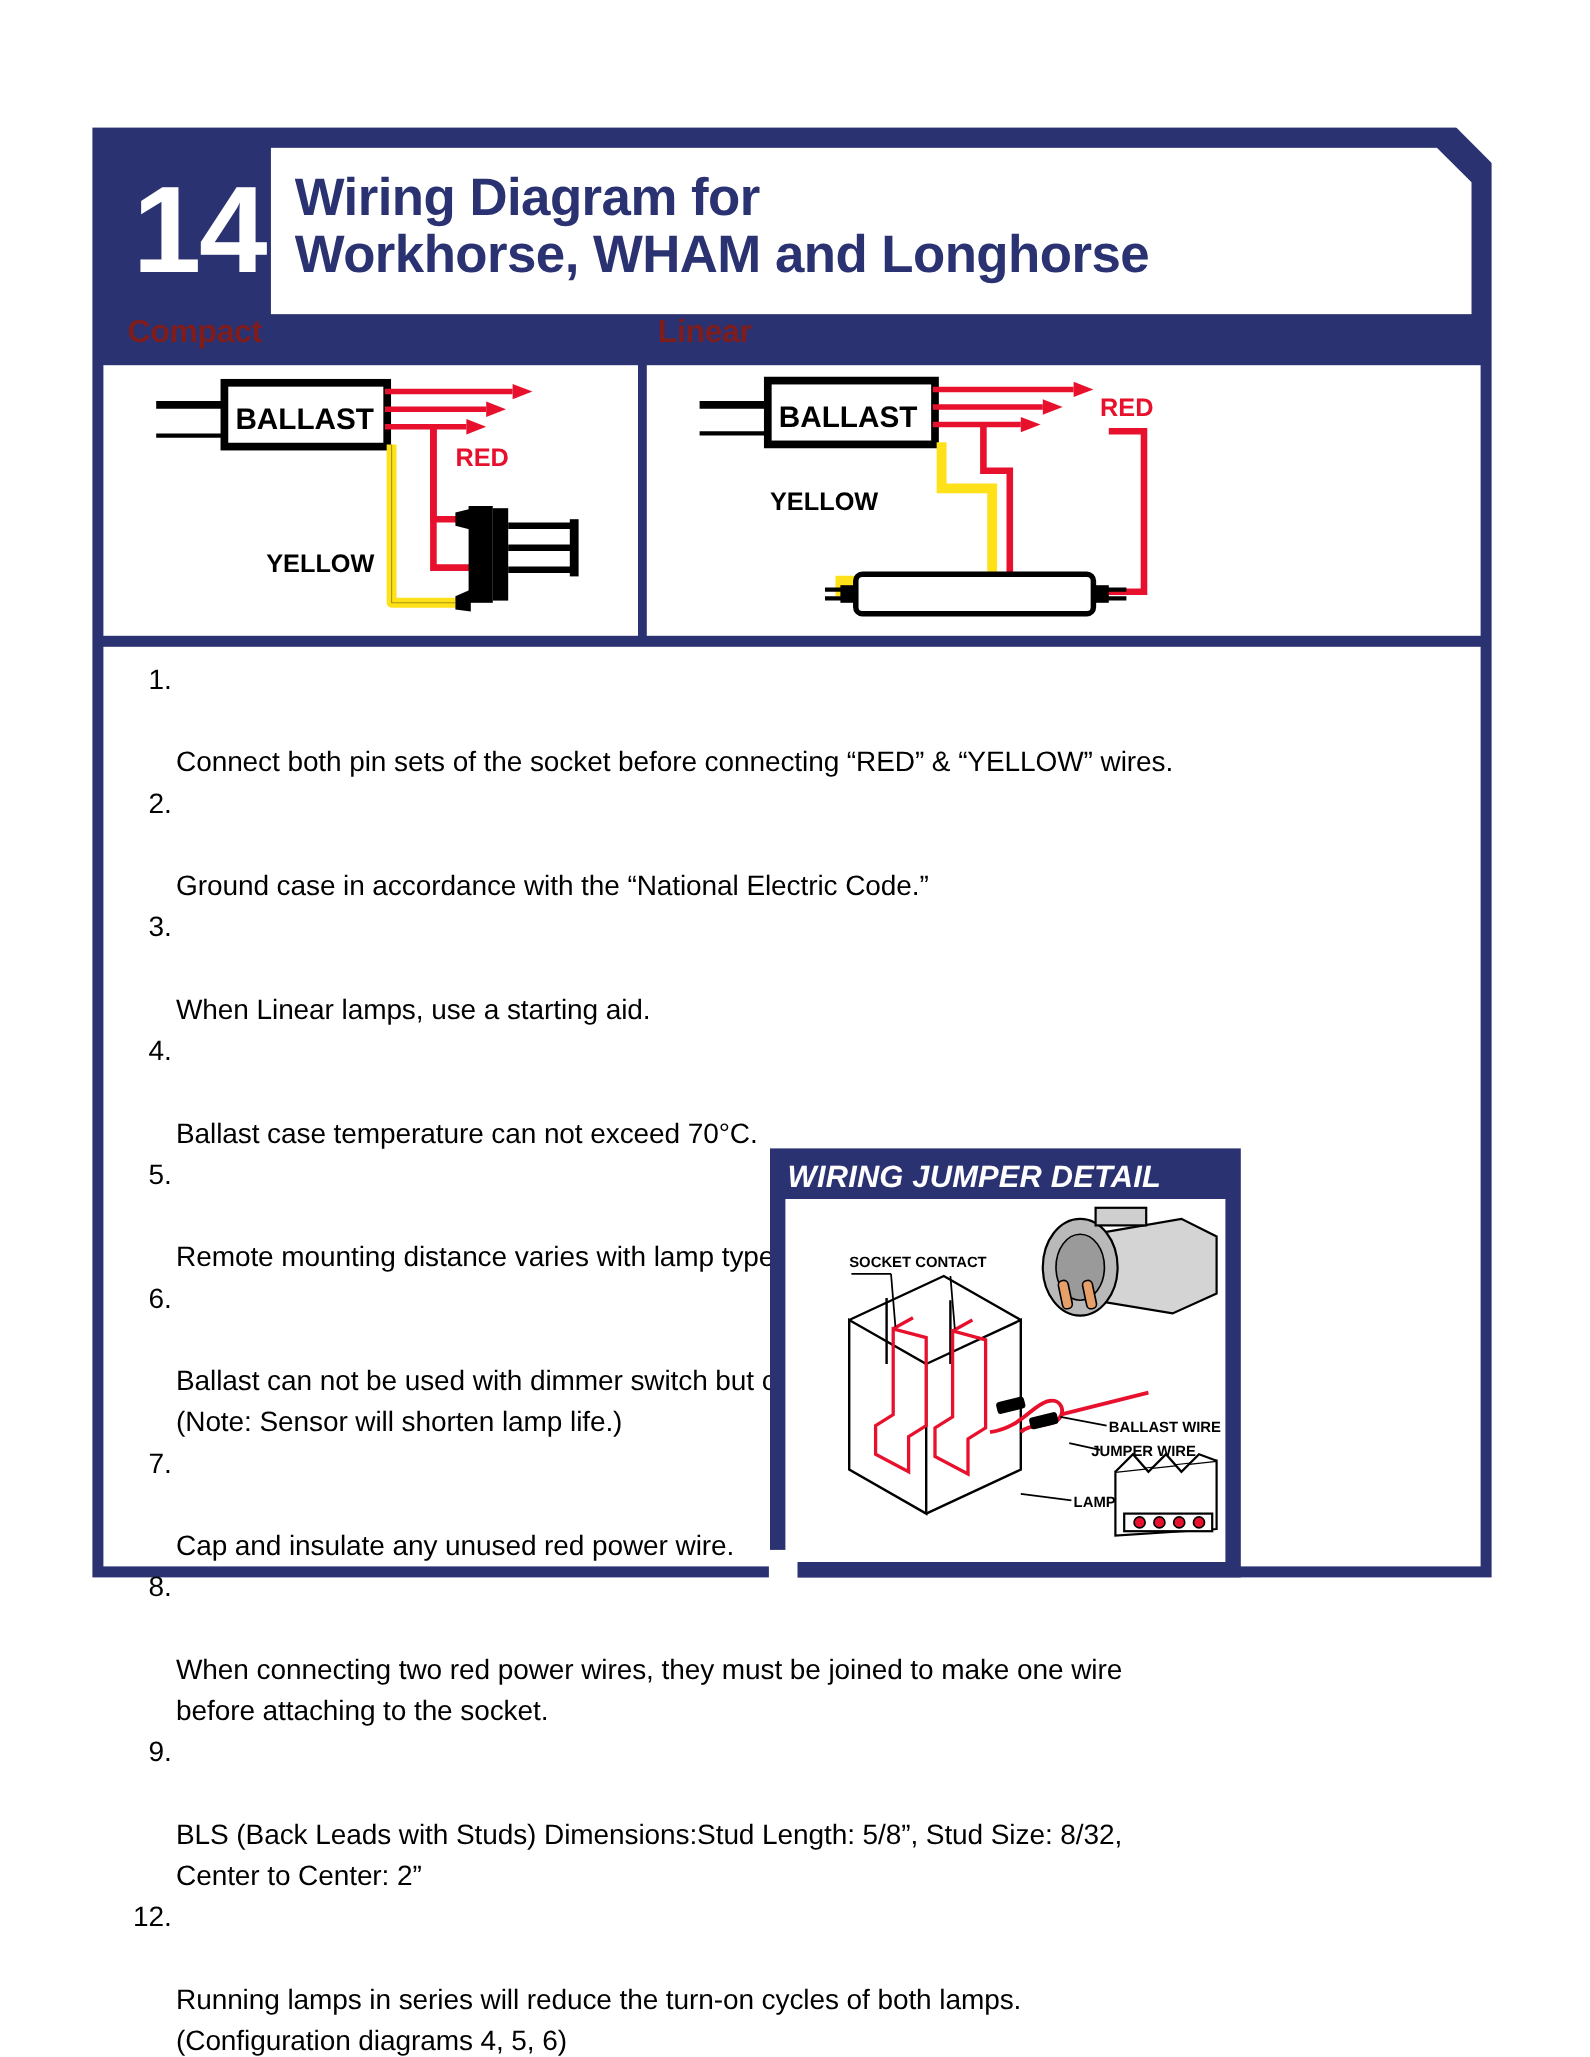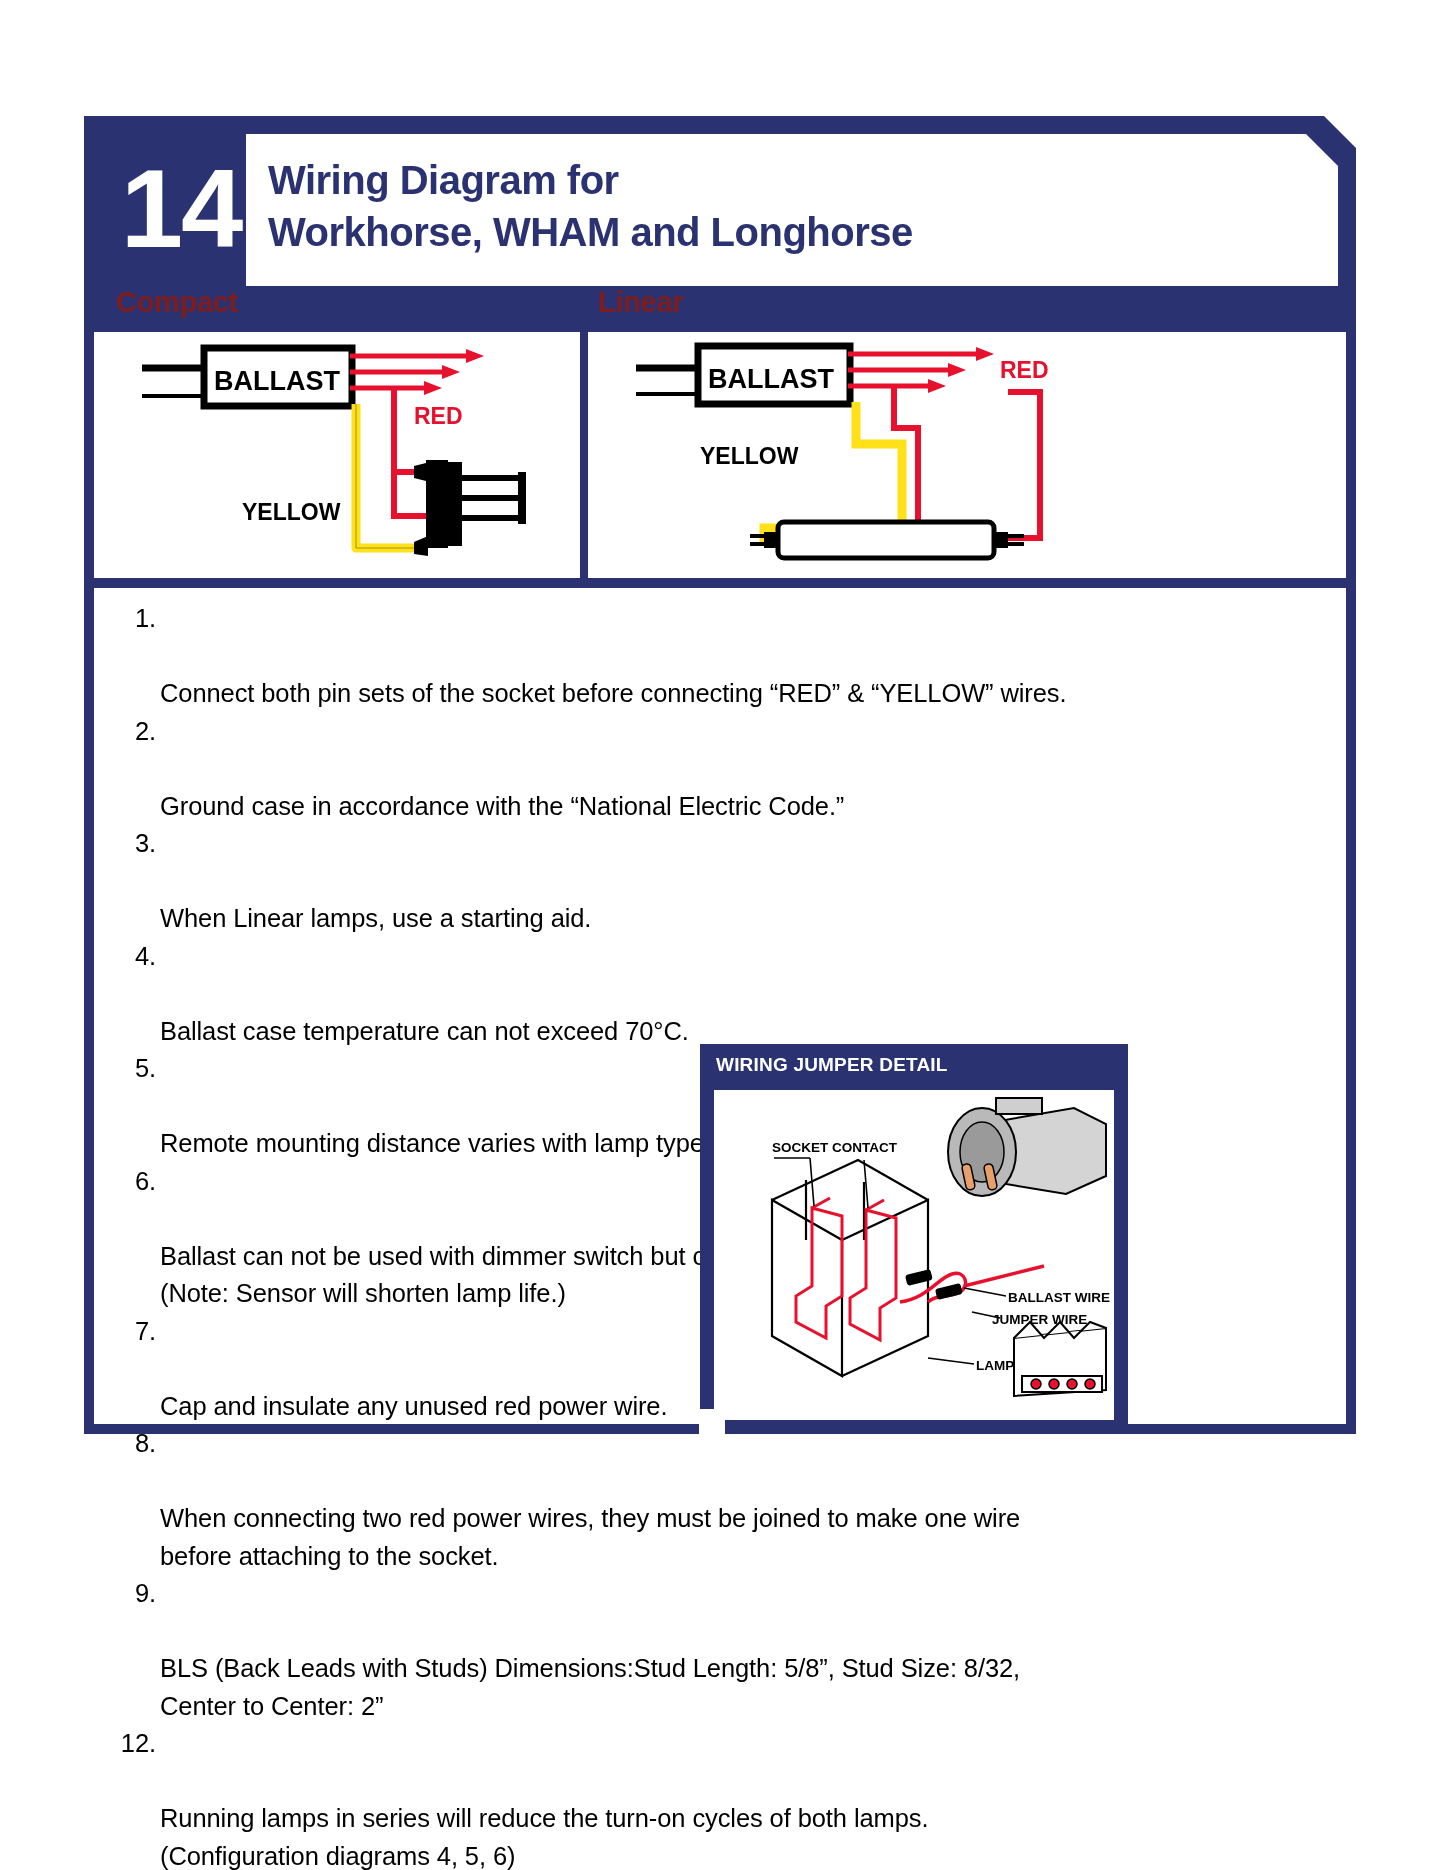--- a/index.html
+++ b/index.html
@@ -70,21 +70,21 @@
     height: 152px;
     background: #ffffff;
     clip-path: polygon(0 0, calc(100% - 32px) 0, 100% 32px, 100% 100%, 0 100%);
   }
   .title-text {
     position: absolute;
     left: 22px;
     top: 20px;
     width: 1010px;
     color: #2b3272;
-    font-size: 40px;
+    font-size: 48px;
     font-weight: bold;
     line-height: 52px;
     letter-spacing: -0.5px;
   }
   .title-line2 { display: block; }
   
   .section-label {
     position: absolute;
     color: #7f1d1d;
     font-size: 29px;
@@ -147,23 +147,24 @@
     top: 1044px;
     width: 428px;
     height: 390px;
     background: #2b3272;
   }
   .jumper-title {
     position: absolute;
     left: 16px;
     top: 10px;
     color: #ffffff;
-    font-size: 19px;
+    font-size: 28px;
     font-weight: bold;
     letter-spacing: 0.2px;
+    font-style: italic;
   }
   .jumper-inner {
     position: absolute;
     left: 14px;
     top: 46px;
     width: 400px;
     height: 330px;
     background: #ffffff;
     overflow: hidden;
   }

